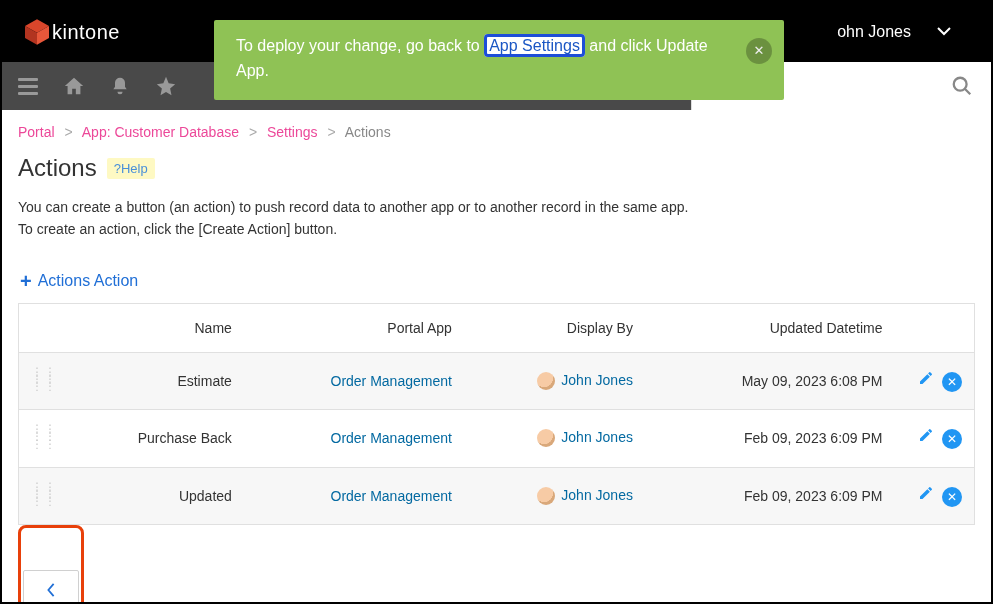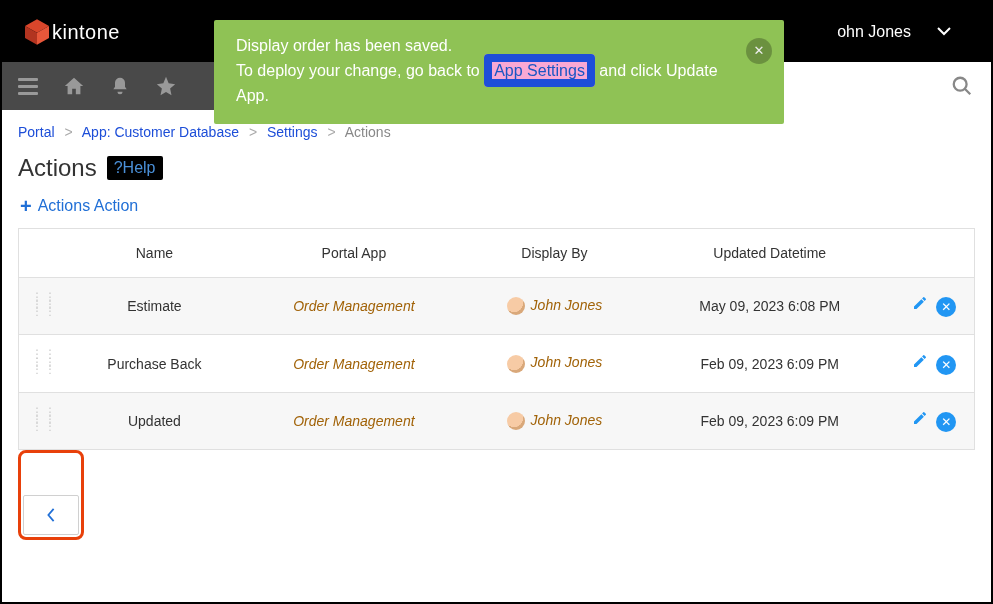--- a/index.html
+++ b/index.html
@@ -18,53 +18,53 @@
   .toolbar { background: #494949; height: 48px; display: flex; align-items: center; padding: 0 12px; gap: 18px; position: relative; }
   .hamburger-lines { display:flex; flex-direction:column; gap:4px; }
   .hamburger-lines span { display:block; width:20px; height:3px; background:#999; border-radius:1px; }
   .tool-icon { color: #999; font-size: 22px; display:flex; align-items:center; justify-content:center; width:28px; height:28px; }
   .toolbar-spacer { flex: 1; }
   .search-box { position: absolute; right: 0; top: 0; height: 48px; width: 300px; background: #fff; display: flex; align-items: center; justify-content: flex-end; padding-right: 18px; border-left:1px solid #ddd; }
   .gear-circle { width: 26px; height: 26px; border-radius: 50%; background: #888; position:absolute; right:330px; top:11px; }
 
   
   .breadcrumb { padding: 14px 16px 10px; font-size: 14px; color: #888; }
-  .breadcrumb a { color: #1d4ed8; text-decoration: none; cursor: pointer; }
+  .breadcrumb a { color: #ec4899; text-decoration: none; cursor: pointer; }
   .breadcrumb .sep { color: #aaa; margin: 0 6px; }
   .breadcrumb .current { color: #888; }
 
   
   .page { padding: 4px 16px 16px; }
   .page-title-row { display: flex; align-items: center; gap: 10px; margin-bottom: 14px; }
   .page-title { font-size: 24px; font-weight: 400; color: #333; }
-  .help-badge { background: #000000; color: #4a90d9; font-size: 16px; padding: 3px 7px; border-radius: 2px; cursor: pointer; }
+  .help-badge { background: #fef9c3; color: #4a90d9; font-size: 13px; padding: 3px 7px; border-radius: 2px; cursor: pointer; }
   .desc { font-size: 14px; color: #333; line-height: 1.6; margin-bottom: 30px; }
 
   .create-action { color: #206fd6; font-size: 16px; cursor: pointer; display: inline-flex; align-items: center; gap: 6px; margin-bottom: 12px; margin-left:2px; }
   .plus { font-size: 20px; font-weight: bold; line-height: 1; }
 
   
   table.actions { width: 100%; border-collapse: collapse; border: 1px solid #e0e0e0; background:#fff; }
-  table.actions th, table.actions td { text-align: center; padding: 16px 12px; border-bottom: 1px solid #e0e0e0; font-weight: normal; font-size: 14px; vertical-align: middle; }
+  table.actions th, table.actions td { text-align: right; padding: 16px 12px; border-bottom: 1px solid #e0e0e0; font-weight: normal; font-size: 14px; vertical-align: middle; }
   table.actions th { color: #333; background:#fff; }
   table.actions tbody tr:nth-child(odd) td { background: #f7f7f7; }
   .drag-handle { color: #ccc; font-size: 12px; letter-spacing:1px; line-height:0.6; cursor: grab; width:22px; display:inline-block; }
-  .link { color: #a16207; cursor: pointer; font-style: italic; }
+  .link { color: #0369a1; cursor: pointer; }
   .avatar { width: 18px; height: 18px; border-radius: 50%; background: radial-gradient(circle at 40% 35%, #f7cba5 0%, #f7cba5 55%, #d9a87a 56%, #d9a87a 100%); display: inline-block; vertical-align: middle; margin-right: 6px; }
   .row-icons { text-align: right; white-space: nowrap; }
   .edit-icon { color: #2196f3; font-size: 16px; cursor: pointer; display:inline-block; margin-right:8px; }
   .del-icon { background: #2196f3; color: #fff; width: 20px; height: 20px; border-radius: 50%; display: inline-flex; align-items: center; justify-content: center; font-size: 12px; cursor: pointer; }
 
   
   .back-btn { margin-top: 40px; border: 1px solid #d0d0d0; background:#fff; color: #206fd6; font-size: 16px; padding: 12px 22px; display: inline-flex; align-items: center; gap: 8px; cursor: pointer; border-radius:2px; }
   .back-btn-wrap { display:inline-block; border: 3px solid #e8400a; border-radius: 8px; padding: 2px; }
 
   
   .notif { position: absolute; top: 18px; left: 212px; width: 570px; background: #8fc255; color: #fff; padding: 14px 46px 16px 22px; border-radius: 2px; font-size: 16px; line-height: 1.55; z-index: 50; }
-  .notif a.highlighted { color: #1a56c4; border: 8px solid #1d4ed8; border-radius: 4px; padding: 0 2px; background:#f9a8d4; }
+  .notif a.highlighted { color: #1a56c4; border: 3px solid #1d4ed8; border-radius: 4px; padding: 0 2px; background:#ffffff; }
   .notif-close { position: absolute; top: 18px; right: 12px; width: 26px; height: 26px; border-radius: 50%; background: rgba(0,0,0,0.25); color: #eee; display: flex; align-items: center; justify-content: center; cursor: pointer; font-size: 13px; }
 </style>
 </head>
 <body>
 
 <div class="topbar">
   <div class="logo">
     <svg class="logo-cube" viewBox="0 0 40 40">
       <polygon points="20,3 36,12 20,21 4,12" fill="#d9462b"></polygon>
       <polygon points="4,12 20,21 20,37 4,28" fill="#b23420"></polygon>
@@ -108,21 +108,20 @@
   <span class="gear-circle"></span>
   <div class="search-box">
     <svg width="22" height="22" viewBox="0 0 24 24">
         <circle cx="10" cy="10" r="7" stroke="#888" stroke-width="2.5" fill="none"></circle>
         <line x1="15" y1="15" x2="21" y2="21" stroke="#888" stroke-width="2.5"></line>
       </svg>
   </div>
 </div>
 
 <div class="notif">
-  <div>Display order has been saved.</div>
   <div>
     <span>To deploy your change, go back to </span><a class="highlighted">App Settings</a><span> and click Update App.</span>
   </div>
   <span class="notif-close">✕</span>
 </div>
 
 <div class="breadcrumb">
   <a>Portal</a>
   <span class="sep">&gt;</span>
   <a>App: Customer Database</a>
@@ -131,20 +130,24 @@
   <span class="sep">&gt;</span>
   <span class="current">Actions</span>
 </div>
 
 <div class="page">
   <div class="page-title-row">
     <h1 class="page-title">Actions</h1>
     <span class="help-badge">?Help</span>
   </div>
 
+  <div class="desc">
+    <div>You can create a button (an action) to push record data to another app or to another record in the same app.</div>
+    <div>To create an action, click the [Create Action] button.</div>
+  </div>
 
   <div class="create-action">
     <span class="plus">+</span>
     <span>Actions Action</span>
   </div>
 
   <table class="actions">
     <thead>
       <tr>
         <th style="width:34px;"></th>

